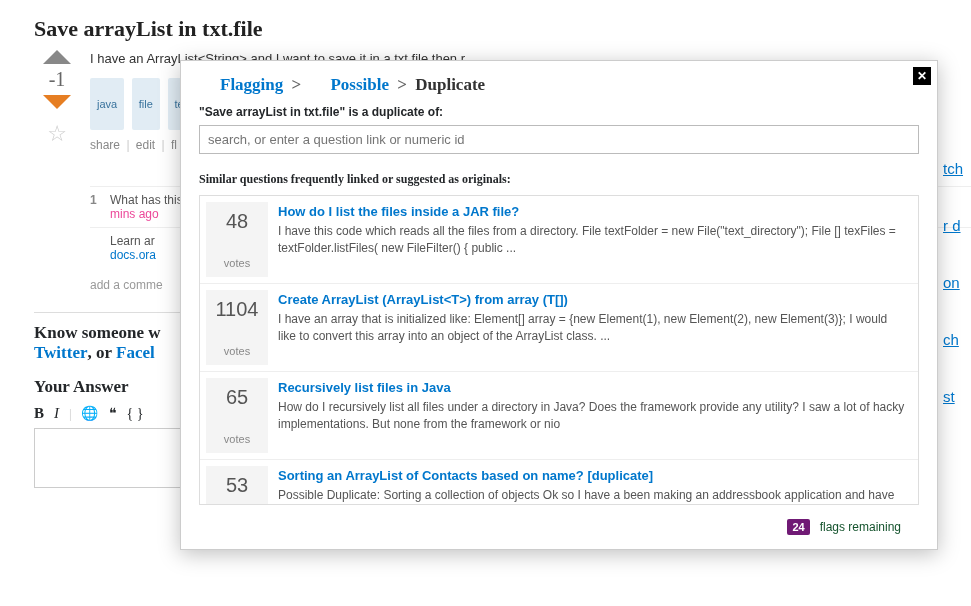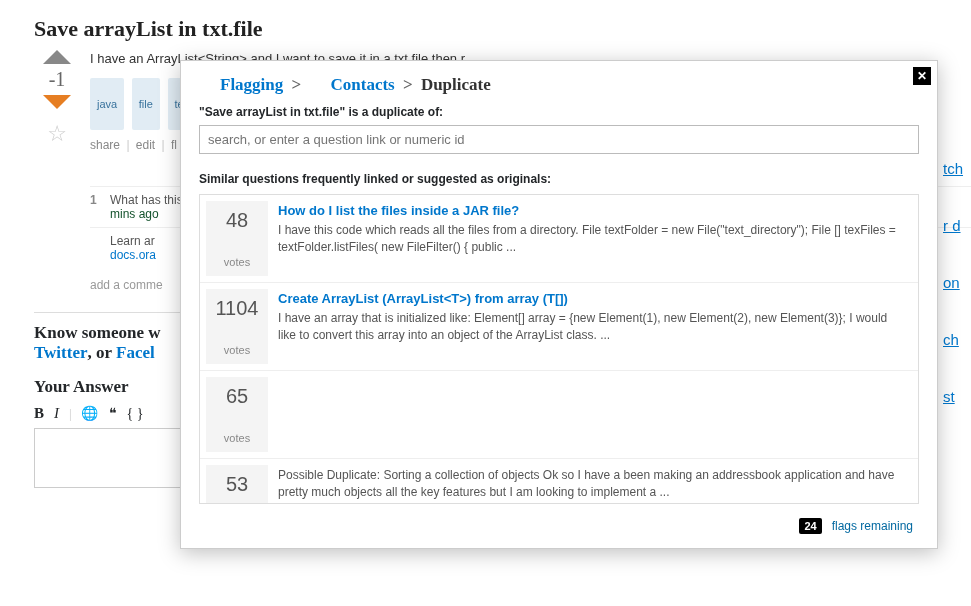--- a/index.html
+++ b/index.html
@@ -36,33 +36,33 @@
 
 
 .modal { position: absolute; top: 60px; left: 180px; width: 758px; background: #fff; border: 1px solid #ccc; box-shadow: 0 4px 20px rgba(0,0,0,0.25); padding: 14px 18px 14px 18px; }
 .close-x { position: absolute; top: 6px; right: 6px; width: 18px; height: 18px; background: #000; color: #fff; font-size: 12px; text-align: center; line-height: 18px; cursor: pointer; font-weight: bold; }
 .breadcrumb { font-family: Georgia, serif; font-size: 17px; font-weight: bold; margin-bottom: 10px; }
 .breadcrumb .bc-link { color: #07c; cursor: pointer; margin-left: 21px; }
 .breadcrumb .bc-sep { color: #666; margin: 0 4px; }
 .breadcrumb .bc-cur { color: #333; margin-top: 40px; }
 .dup-label { font-size: 12px; font-weight: bold; margin: 10px 0 6px 0; }
 .search-input { width: 100%; border: 1px solid #bbb; padding: 6px 8px; font-size: 13px; color: #999; font-family: Arial; }
-.similar-label { font-size: 12px; font-weight: bold; margin: 18px 0 8px 0; }
+.similar-label { font-size: 12px; font-weight: bold; margin: 18px 0 8px 0; font-family: Liberation Serif, serif; }
 .suggest-box { border: 1px solid #ddd; max-height: 310px; overflow: hidden; }
 .suggest-item { display: flex; border-top: 1px solid #eee; padding: 0; cursor: pointer; }
 .suggest-item:first-child { border-top: none; }
 .vote-box { width: 62px; background: #f4f4f4; display: flex; flex-direction: column; align-items: center; justify-content: center; padding: 8px 4px; margin: 6px 10px 6px 6px; }
 .vote-box .num { font-size: 20px; color: #555; }
 .vote-box .lbl { font-size: 11px; color: #888; margin-top: 24px; }
 .suggest-body { flex: 1; padding: 8px 10px 8px 0; }
 .suggest-title { color: #07c; font-size: 13px; font-weight: bold; margin-bottom: 4px; }
 .suggest-excerpt { font-size: 12px; color: #555; line-height: 1.4; }
 .modal-footer { display: flex; justify-content: flex-end; align-items: center; margin-top: 14px; gap: 10px; }
-.flag-badge { background: #000000; color: #fff; font-size: 11px; font-weight: bold; padding: 2px 5px; border-radius: 2px; }
-.flags-remaining { color: #0369a1; font-size: 12px; margin-right: 6px; }
+.flag-badge { background: #701a75; color: #fff; font-size: 11px; font-weight: bold; padding: 2px 5px; border-radius: 2px; }
+.flags-remaining { color: #14532d; font-size: 12px; margin-right: 18px; }
 .flag-btn { background: #b8b8b8; color: #fff; border: none; padding: 7px 12px; font-size: 12px; border-radius: 3px; cursor: pointer; }
 .right-strip { position: absolute; right: 0; top: 160px; width: 28px; font-size: 15px; color: #07c; }
 .right-strip div { margin-bottom: 40px; text-decoration: underline; }
 </style>
 </head>
 <body>
 
 <h1 class="page-title">Save arrayList in txt.file</h1>
 
 <div class="question-area">
@@ -84,21 +84,21 @@
       <span class="sep">|</span>
       <span>edit</span>
       <span class="sep">|</span>
       <span>fl</span>
     </div>
     <div class="comments">
       <div class="comment-row">
         <div class="comment-score">1</div>
         <div class="comment-text">
           <span>What has this to do with</span><br>
-          <span style="color:#14532d">mins ago</span>
+          <span style="color:#ec4899">mins ago</span>
         </div>
       </div>
       <div class="comment-row">
         <div class="comment-score"></div>
         <div class="comment-text">
           <span>Learn ar</span><br>
           <span class="link">docs.ora</span>
         </div>
       </div>
     </div>
@@ -128,21 +128,21 @@
   <div>on</div>
   <div>ch</div>
   <div>st</div>
 </div>
 
 <div class="modal">
   <div class="close-x">✕</div>
   <div class="breadcrumb">
     <span class="bc-link">Flagging</span>
     <span class="bc-sep">&gt;</span>
-    <span class="bc-link">Contacts</span>
+    <span class="bc-link">Possible</span>
     <span class="bc-sep">&gt;</span>
     <span class="bc-cur">Duplicate</span>
   </div>
   <div class="dup-label">"Save arrayList in txt.file" is a duplicate of:</div>
   <input class="search-input" placeholder="search, or enter a question link or numeric id" style="">
   <div class="similar-label">Similar questions frequently linked or suggested as originals:</div>
   <div class="suggest-box">
     <div class="suggest-item">
       <div class="vote-box">
         <div class="num">48</div>
@@ -161,27 +161,32 @@
       <div class="suggest-body">
         <div class="suggest-title">Create ArrayList (ArrayList&lt;T&gt;) from array (T[])</div>
         <div class="suggest-excerpt">I have an array that is initialized like: Element[] array = {new Element(1), new Element(2), new Element(3)}; I would like to convert this array into an object of the ArrayList class. ...</div>
       </div>
     </div>
     <div class="suggest-item">
       <div class="vote-box">
         <div class="num">65</div>
         <div class="lbl">votes</div>
       </div>
+      <div class="suggest-body">
+        <div class="suggest-title">Recursively list files in Java</div>
+        <div class="suggest-excerpt">How do I recursively list all files under a directory in Java? Does the framework provide any utility? I saw a lot of hacky implementations. But none from the framework or nio</div>
+      </div>
     </div>
     <div class="suggest-item">
       <div class="vote-box">
         <div class="num">53</div>
         <div class="lbl">votes</div>
       </div>
       <div class="suggest-body">
+        <div class="suggest-title">Sorting an ArrayList of Contacts based on name? [duplicate]</div>
         <div class="suggest-excerpt">Possible Duplicate: Sorting a collection of objects Ok so I have a been making an addressbook application and have pretty much objects all the key features but I am looking to implement a ...</div>
       </div>
     </div>
   </div>
   <div class="modal-footer">
     <span class="flag-badge">24</span>
     <span class="flags-remaining">flags remaining</span>
   </div>
 </div>
 

